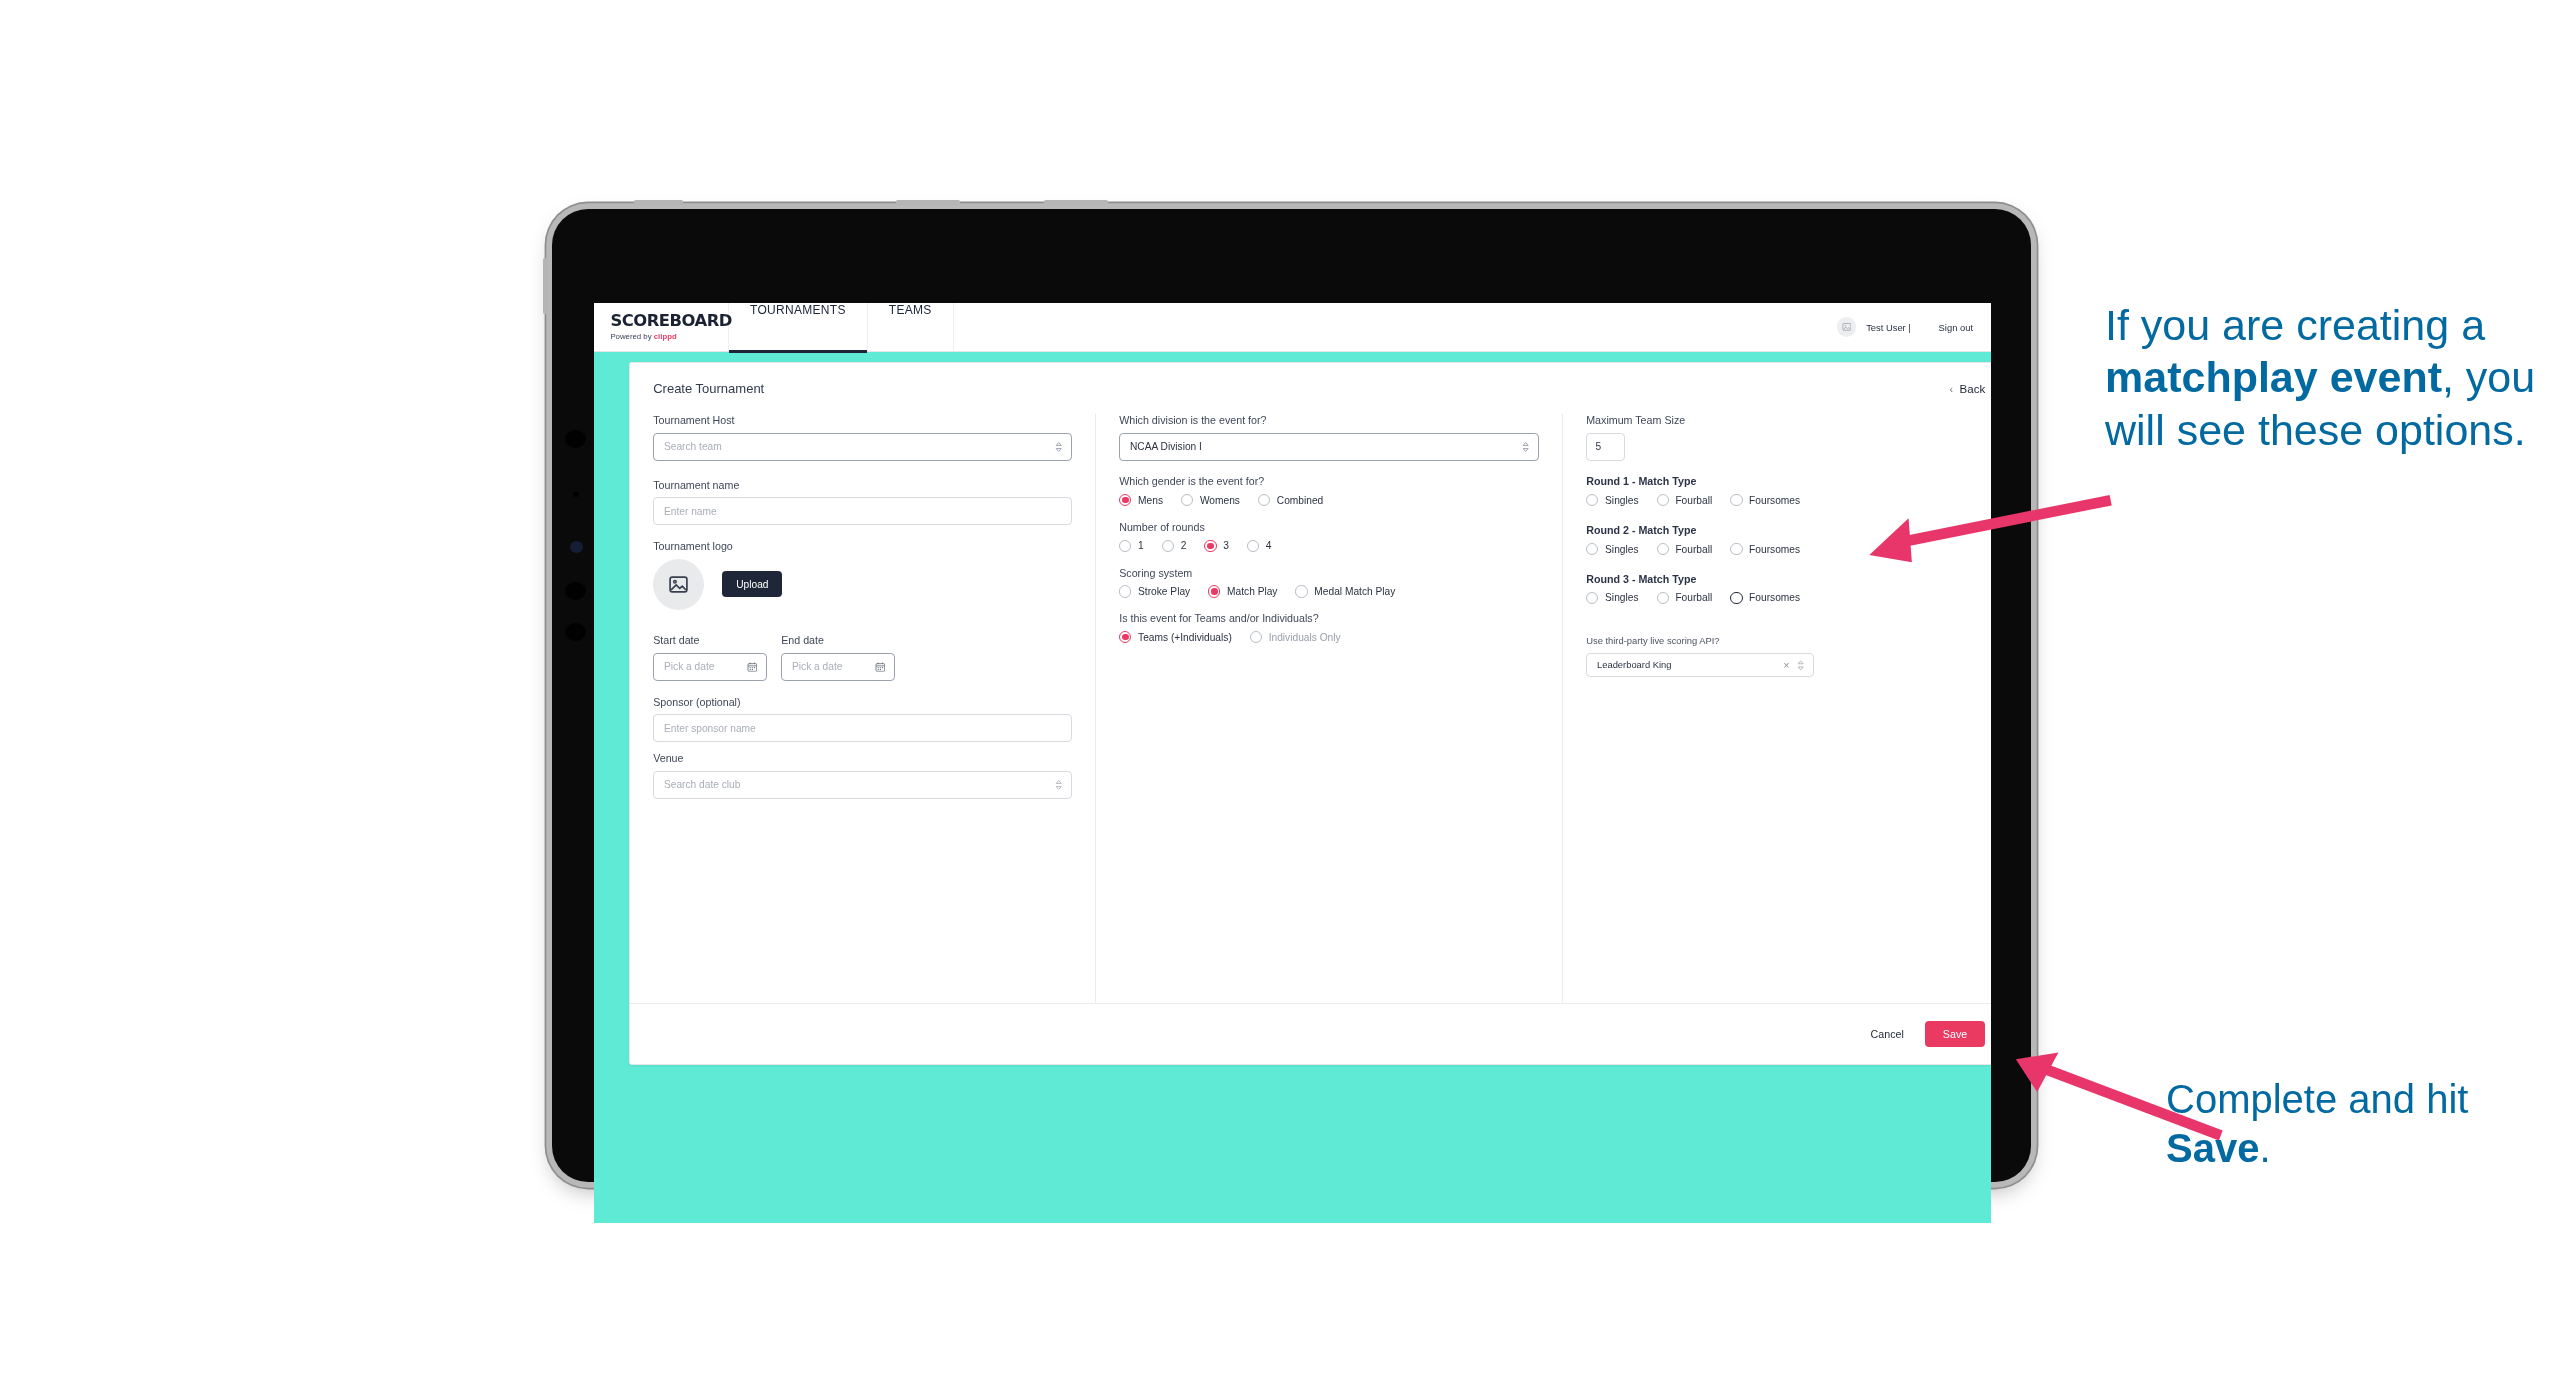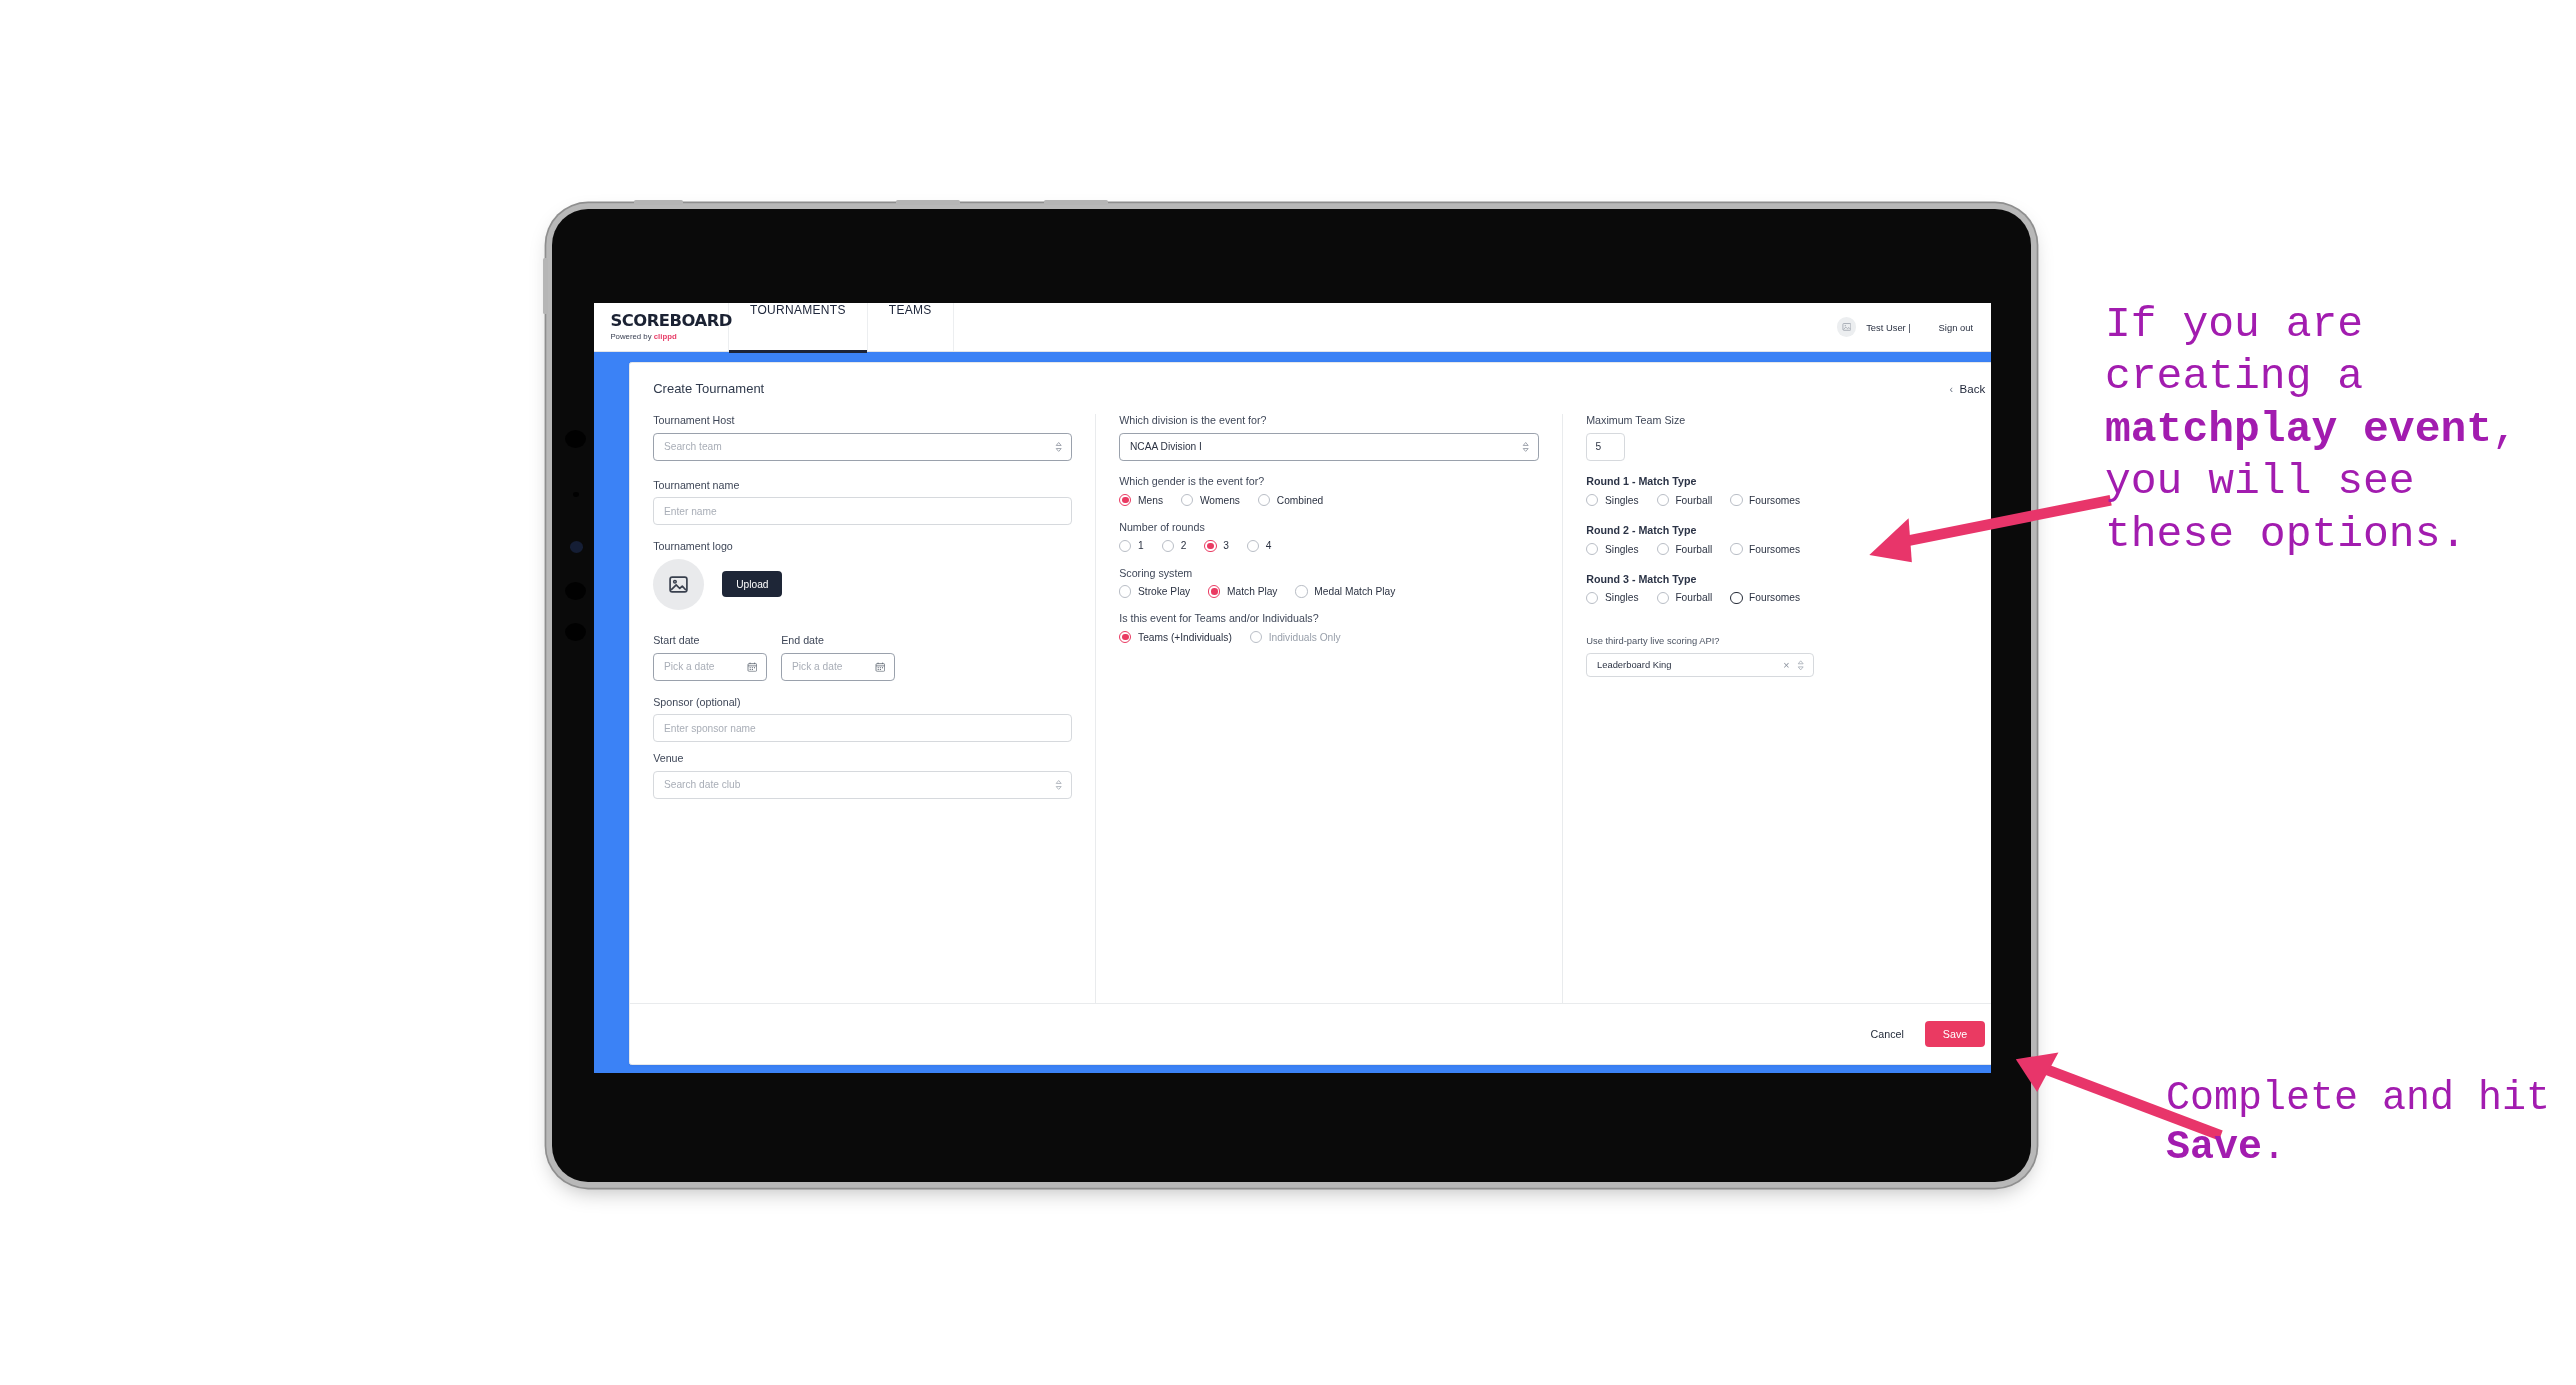--- a/index.html
+++ b/index.html
@@ -38,22 +38,22 @@
   .sp1 { left: 13px; top: 221px; width: 21px; height: 18px; }
   .sp2 { left: 21px; top: 283px; width: 5.7px; height: 4.9px; }
   .sp3 { left: 18px; top: 332px; width: 13px; height: 11.5px; background:#16203a; }
   .sp4 { left: 13px; top: 373px; width: 21px; height: 18px; }
   .sp5 { left: 13px; top: 414px; width: 21px; height: 18px; }
 
   
   #app-screen {
     position: absolute;
     left: 594px; top: 303px;
-    width: 1397px; height: 770px;
-    background: #3b82f6;
+    width: 1397px; height: 920px;
+    background: #5eead4;
     overflow: hidden;
   }
 
   
   #top-nav {
     position: relative;
     height: 49px;
     background: #ffffff;
     border-bottom: 1.6px solid #e3e5e8;
     display: flex;
@@ -250,22 +250,22 @@
     color: #fff;
     font-size: 10.7px;
     padding: 7.4px 18px;
     border-radius: 4.1px;
     cursor: pointer;
   }
 
   
   .annotation {
     position: absolute;
-    font-family: Liberation Mono, monospace;
-    color: #a21caf;
+    font-family: Liberation Sans, sans-serif;
+    color: #0369a1;
     line-height: 1.22;
   }
   #anno-top {
     left: 2105px; top: 299px;
     width: 434px;
     font-size: 43px;
   }
   #anno-bottom {
     left: 2166px; top: 1075px;
     width: 393px;

